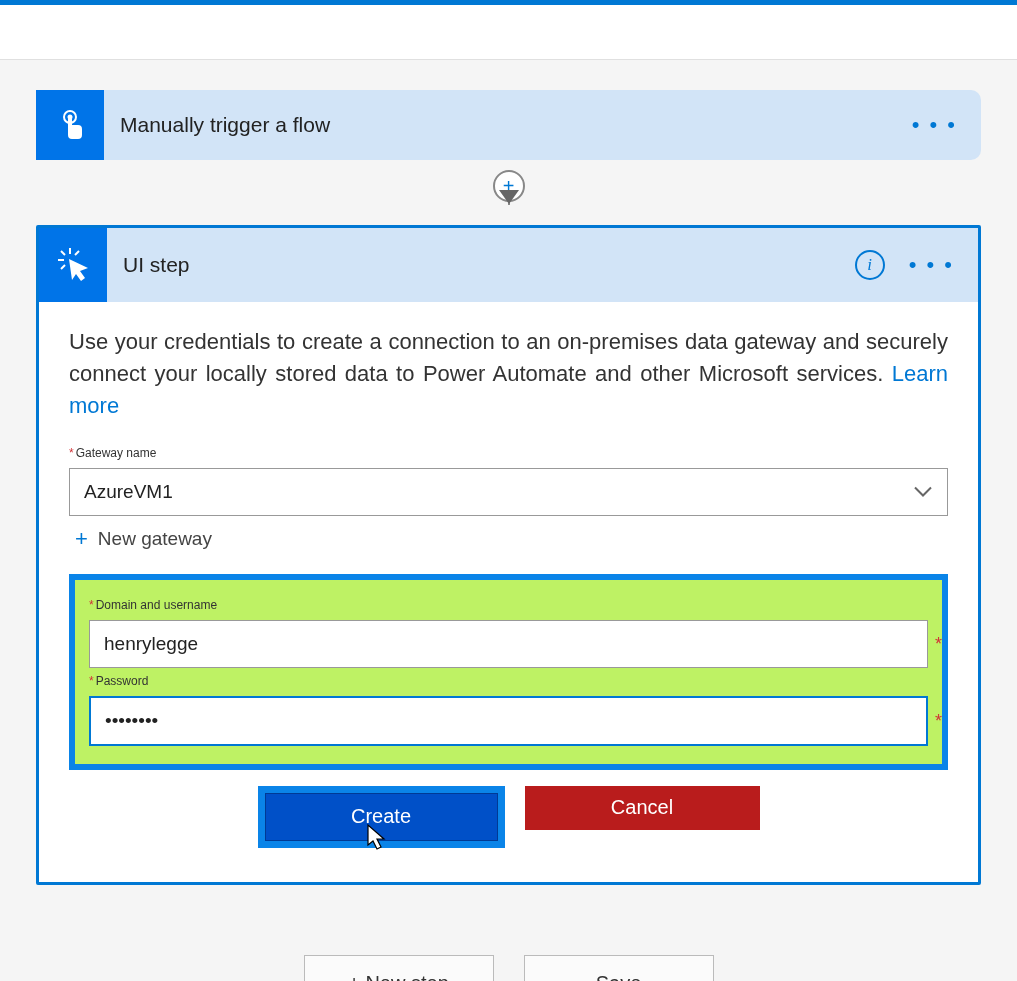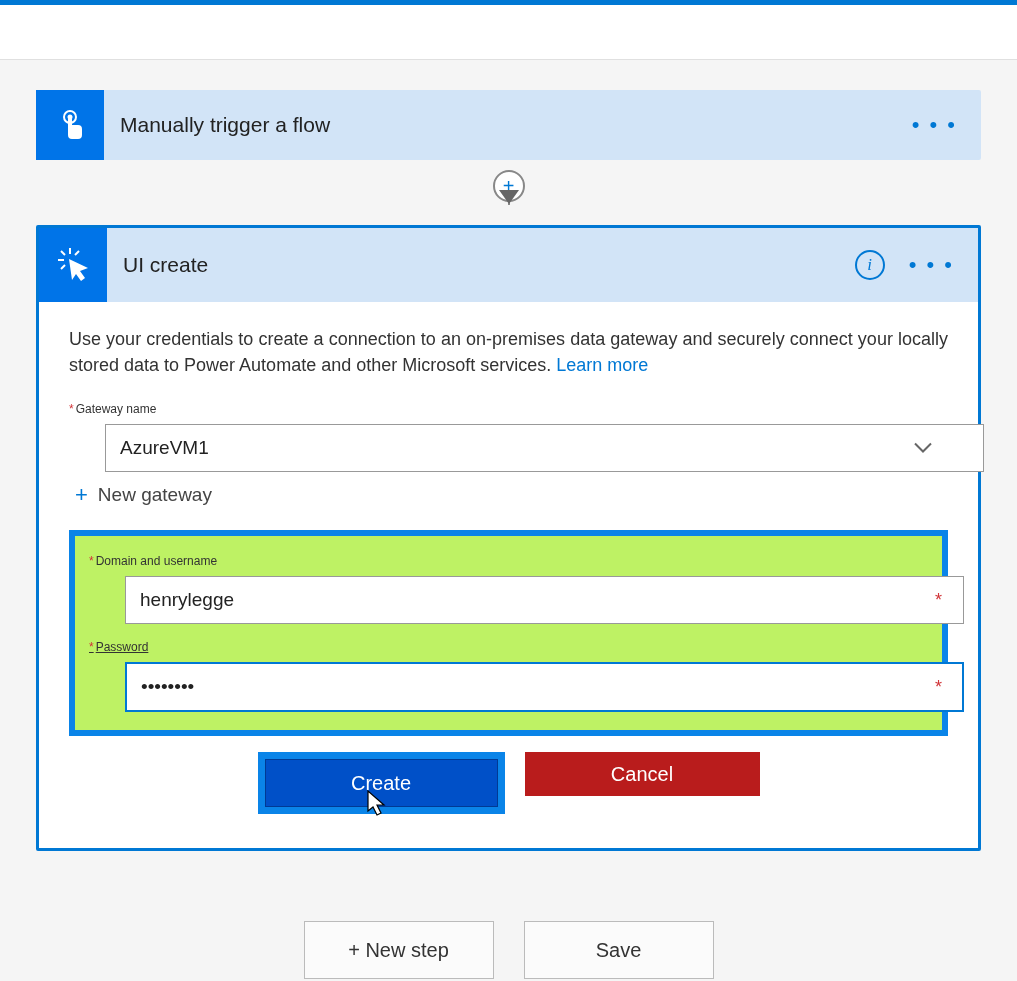--- a/index.html
+++ b/index.html
@@ -1,41 +1,41 @@
 <!DOCTYPE html>
 <html><head>
 <meta charset="utf-8">
 <style>
   * { box-sizing: border-box; margin: 0; padding: 0; font-family: "Segoe UI", Arial, sans-serif; }
   body { background: #f5f5f5; width: 1017px; height: 981px; overflow: hidden; }
   .topbar { background: #fff; height: 60px; border-top: 5px solid #0078d4; border-bottom: 1px solid #e0e0e0; }
   .canvas { padding: 30px 36px 20px 36px; }
 
-  .card { background: #d2e4f7; border-radius: 2px; display: flex; align-items: center; height: 70px; position: relative; }
+  .card { background: #d2e4f7; border-radius: 10px; display: flex; align-items: center; height: 70px; position: relative; }
   .card-icon { width: 68px; height: 70px; background: #0074e8; display: flex; align-items: center; justify-content: center; flex-shrink: 0; }
   .card-title { font-size: 21px; color: #222; margin-left: 16px; flex: 1; }
   .card-more { color: #0078d4; font-size: 22px; margin-right: 24px; letter-spacing: 2px; cursor: pointer; user-select: none; }
 
   .connector { display: flex; flex-direction: column; align-items: center; position: relative; height: 65px; }
   .plus-circle { width: 32px; height: 32px; border: 2px solid #888; border-radius: 50%; background: #fff; display: flex; align-items: center; justify-content: center; color: #0078d4; font-size: 20px; cursor: pointer; position: absolute; top: 10px; }
   .arrow-down { margin-top: 30px; width: 0; height: 0; border-left: 10px solid transparent; border-right: 10px solid transparent; border-top: 14px solid #666; position: relative; }
   .arrow-stem { width: 2px; height: 30px; background: #888; position: absolute; top: 15px; }
 
   .action-card { border: 3px solid #0078d4; background: #fff; border-radius: 2px; }
   .action-header { background: #d2e4f7; display: flex; align-items: center; height: 74px; }
   .action-header .card-icon { height: 74px; }
   .info-circle { width: 30px; height: 30px; border: 2px solid #0078d4; border-radius: 50%; display: flex; align-items: center; justify-content: center; color: #0078d4; font-size: 17px; margin-right: 24px; font-family: Georgia, serif; font-style: italic; }
   .action-body { padding: 24px 30px 34px 30px; font-size: 18px; color: #222; }
-  .desc { font-size: 18px; line-height: 1.45; color: #333; text-align: justify; margin-bottom: 24px; }
+  .desc { font-size: 22px; line-height: 1.45; color: #333; text-align: justify; margin-bottom: 24px; }
   .desc a { color: #0078d4; text-decoration: none; }
 
   .field-label { font-size: 12px; color: #333; margin-bottom: 8px; display: block; }
   .req { color: #d13438; margin-right: 2px; }
   .select-wrap { position: relative; }
-  .select-input, .text-input { width: 100%; border: 1px solid #999; padding: 12px 14px; font-size: 19px; color: #222; background: #fff; margin-left: 36px; }
+  .select-input, .text-input { width: 100%; border: 1px solid #999; padding: 12px 14px; font-size: 19px; color: #222; background: #fff; }
   .select-input { padding-right: 40px; }
   .chevron { position: absolute; right: 16px; top: 50%; transform: translateY(-50%); pointer-events: none; color: #666; font-size: 18px; }
   .new-gateway { display: flex; align-items: center; margin-top: 10px; color: #444; font-size: 19px; cursor: pointer; }
   .new-gateway .plus { color: #0078d4; font-size: 22px; margin-right: 10px; margin-left: 6px; }
 
   .hl-box { border: 6px solid #0a84e8; padding: 12px 14px 18px 14px; margin-top: 22px; background: #bef264; }
   .input-row { position: relative; margin-top: 8px; text-decoration: underline; }
   .side-req { position: absolute; right: -14px; top: 50%; transform: translateY(-50%); color: #d13438; font-size: 18px; }
   .hl-box .field-label { margin-top: 6px; }
   .pw-focus { border: 2px solid #0078d4; }
@@ -81,21 +81,21 @@
           <g stroke="#fff" stroke-width="2" fill="none">
             <line x1="18" y1="4" x2="18" y2="10"></line>
             <line x1="6" y1="16" x2="12" y2="16"></line>
             <line x1="9" y1="7" x2="13" y2="11"></line>
             <line x1="27" y1="7" x2="23" y2="11"></line>
             <line x1="9" y1="25" x2="13" y2="21"></line>
           </g>
           <path d="M17 15 L36 24 L28 27 L33 34 L29 37 L24 30 L20 36 Z" fill="#fff"></path>
         </svg>
       </div>
-      <div class="card-title">UI create</div>
+      <div class="card-title">UI step</div>
       <div class="info-circle">i</div>
       <div class="card-more">• • •</div>
     </div>
 
     <div class="action-body">
       <p class="desc">
         <span>Use your credentials to create a connection to an on-premises data gateway and securely connect your locally stored data to Power Automate and other Microsoft services. </span><a href="#">Learn more</a>
       </p>
 
       <label class="field-label"><span class="req">*</span><span>Gateway name</span></label>
@@ -112,21 +112,21 @@
         <span>New gateway</span>
       </div>
 
       <div class="hl-box">
         <label class="field-label"><span class="req">*</span><span>Domain and username</span></label>
         <div class="input-row">
           <input class="text-input" value="henrylegge" style="">
           <span class="side-req">*</span>
         </div>
 
-        <label class="field-label" style="margin-top:16px;text-decoration:underline;"><span class="req">*</span><span>Password</span></label>
+        <label class="field-label" style="margin-top:6px;"><span class="req">*</span><span>Password</span></label>
         <div class="input-row">
           <input class="text-input pw-focus" type="text" value="••••••••" style="">
           <span class="side-req">*</span>
         </div>
       </div>
 
       <div class="btn-row">
         <div class="btn-create-wrap">
           <button class="btn btn-create">Create</button>
           <svg class="cursor" width="26" height="30" viewBox="0 0 26 30">

